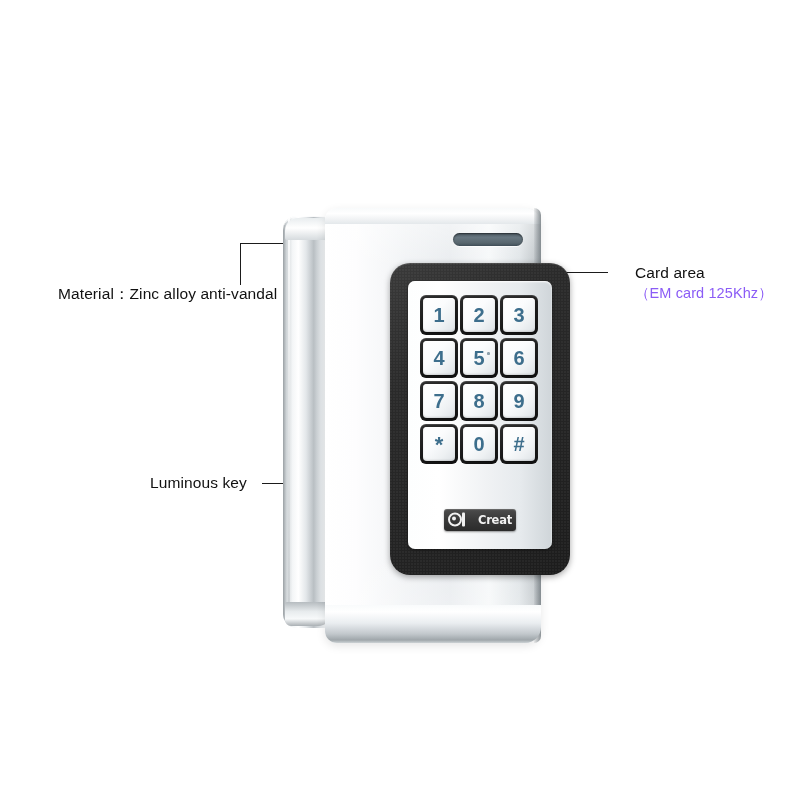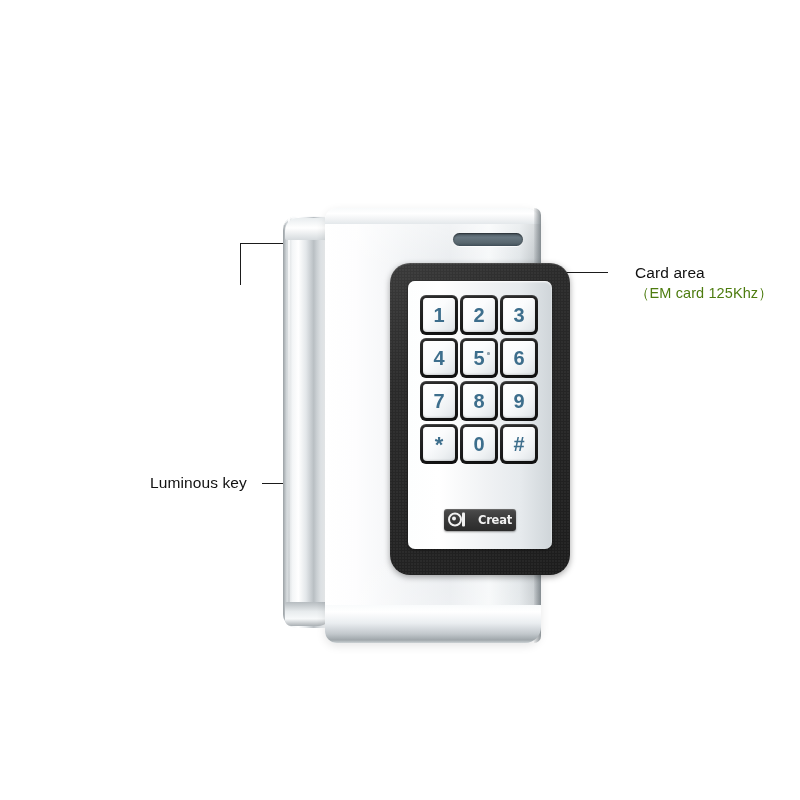--- a/index.html
+++ b/index.html
@@ -21,21 +21,21 @@
   .ann {
     position: absolute;
     color: #111111;
     font-size: 15.5px;
     line-height: 1.38;
     white-space: nowrap;
     letter-spacing: 0.1px;
   }
   .ann .sub {
     display: block;
-    color: #4d7c0f;
+    color: #8b5cf6;
     font-size: 14.5px;
     letter-spacing: 0.1px;
   }
   #label-material { left: 58px;  top: 283px; }
   #label-card     { left: 613px; top: 262px; margin-left: 22px; }
   #label-luminous { left: 150px; top: 472px; }
 
   
   .leader {
     position: absolute;
@@ -341,20 +341,23 @@
 </head>
 <body>
 
 <div id="stage">
 
   <div class="leader leader-v" id="leader-material-v"></div>
   <div class="leader leader-h" id="leader-material-h"></div>
   <div class="leader leader-h" id="leader-card-h"></div>
   <div class="leader leader-h" id="leader-luminous-h"></div>
 
+  <div class="ann" id="label-material">
+    <span>Material：Zinc alloy anti-vandal</span>
+  </div>
 
   <div class="ann" id="label-card">
     <span>Card area</span>
     <span class="sub">（EM card 125Khz）</span>
   </div>
 
   <div class="ann" id="label-luminous">
     <span>Luminous key</span>
   </div>
 

